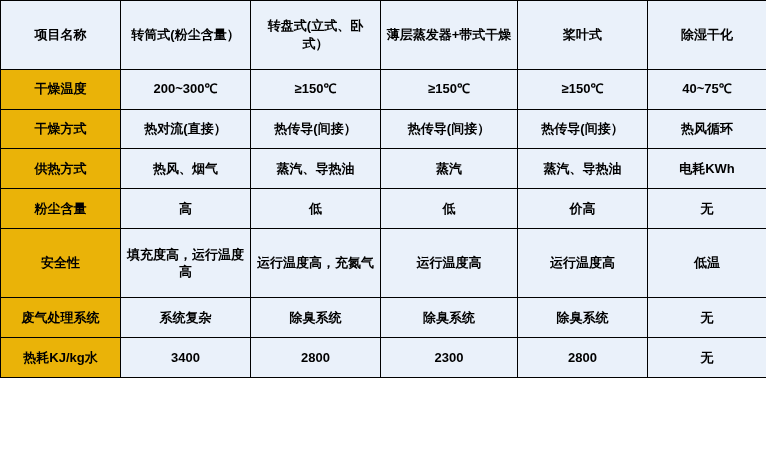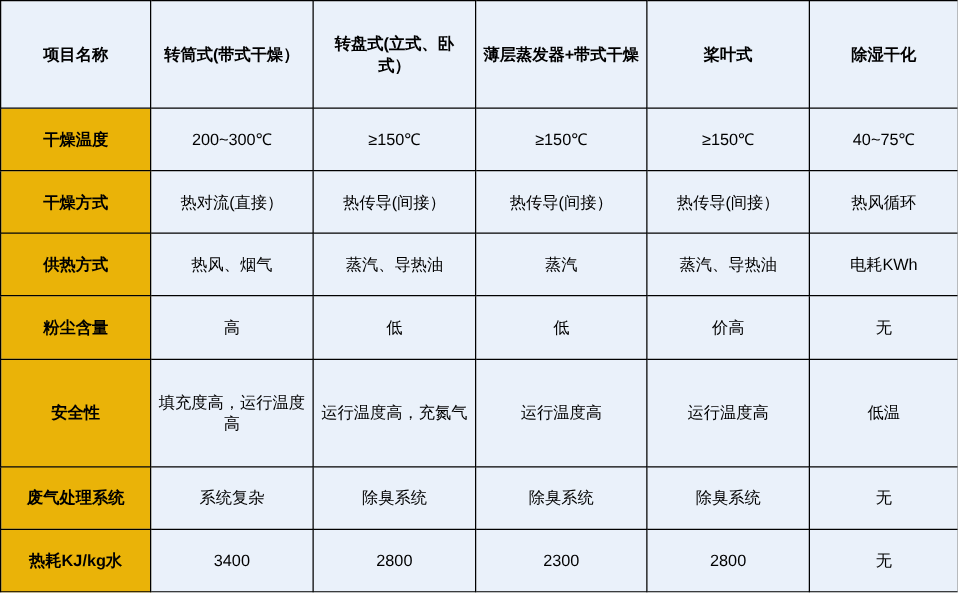--- a/index.html
+++ b/index.html
@@ -15,39 +15,40 @@
   #sheet {
     width: 766px;
     height: 474px;
     position: relative;
     overflow: hidden;
   }
   table.comparison {
     border-collapse: collapse;
     table-layout: fixed;
     width: 766px;
-    height: 474px;
+    height: 378px;
   }
   table.comparison col.c0 { width: 120px; }
   table.comparison col.c1 { width: 130px; }
   table.comparison col.c2 { width: 130px; }
   table.comparison col.c3 { width: 137px; }
   table.comparison col.c4 { width: 130px; }
   table.comparison col.c5 { width: 119px; }
 
   table.comparison td {
     border: 1px solid #000000;
     text-align: center;
     vertical-align: middle;
     font-size: 13px;
     line-height: 1.35;
     padding: 3px 5px;
     color: #000000;
     background: #eaf1fa;
     word-break: break-all;
+    font-weight: bold;
   }
   table.comparison tr.header-row td {
     font-size: 13px;
     background: #eaf1fa;
   }
   table.comparison td.label-cell {
     font-weight: bold;
     background: #eab308;
   }
   table.comparison td.value-cell {
@@ -63,21 +64,21 @@
       <col class="c0">
         <col class="c1">
         <col class="c2">
         <col class="c3">
         <col class="c4">
         <col class="c5">
     </colgroup>
     <tbody>
       <tr class="header-row">
         <td class="label-cell">项目名称</td>
-        <td class="label-cell">转筒式(带式干燥）</td>
+        <td class="label-cell">转筒式(粉尘含量）</td>
         <td class="label-cell">转盘式(立式、卧式）</td>
         <td class="label-cell">薄层蒸发器+带式干燥</td>
         <td class="label-cell">桨叶式</td>
         <td class="label-cell">除湿干化</td>
       </tr>
 
       <tr>
         <td class="label-cell">干燥温度</td>
         <td class="value-cell">200~300℃</td>
         <td class="value-cell">≥150℃</td>

